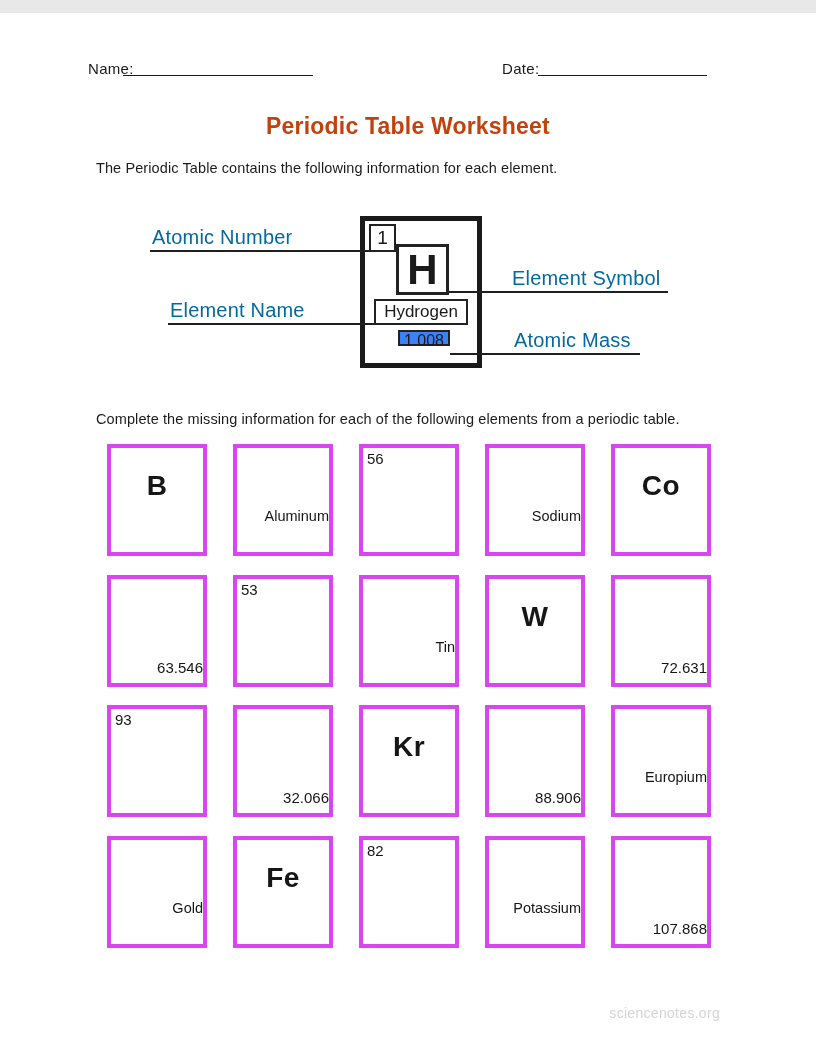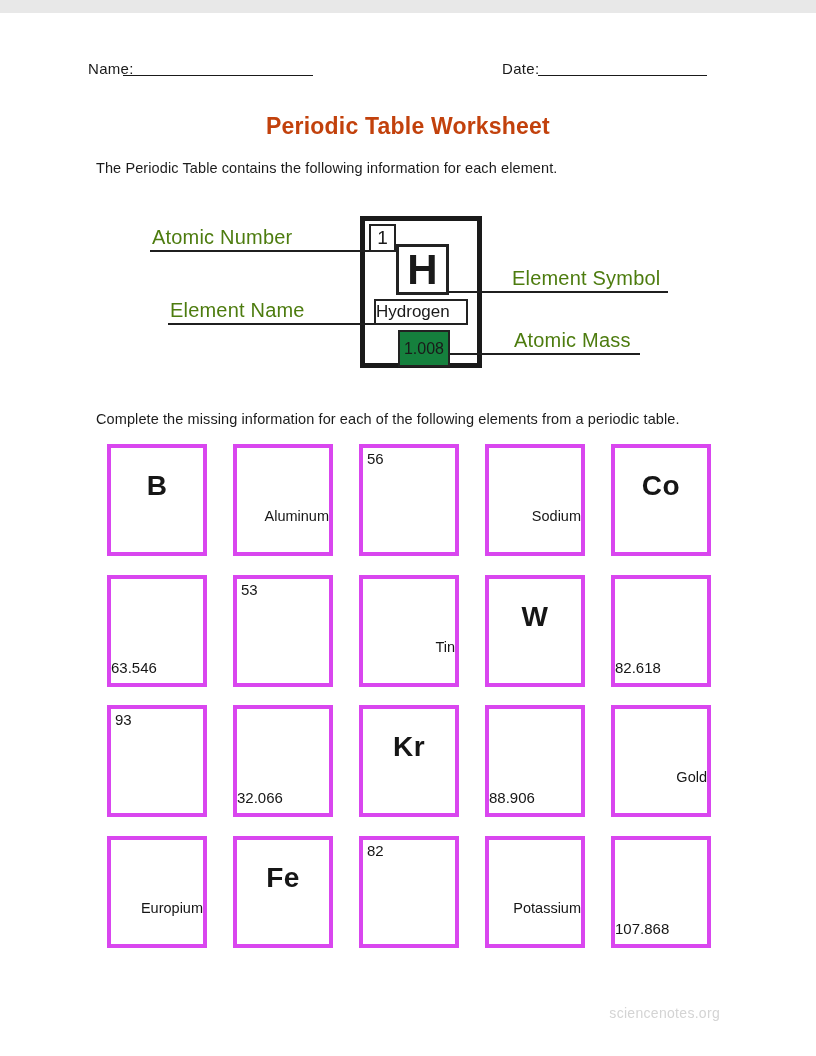--- a/index.html
+++ b/index.html
@@ -36,28 +36,28 @@
   .ex-numbox { left: 369px; top: 211px; width: 27px; height: 28px;
     border: 2px solid #222; box-sizing: border-box; background: #fff;
     display: flex; align-items: center; justify-content: center;
     font-size: 19px; z-index: 3; }
   .ex-symbox { left: 396px; top: 231px; width: 53px; height: 51px;
     border: 3px solid #222; box-sizing: border-box; background: #fff;
     display: flex; align-items: center; justify-content: center;
     font-size: 42px; font-weight: 700; z-index: 2; }
   .ex-namebox { left: 374px; top: 286px; width: 94px; height: 26px;
     border: 2px solid #222; box-sizing: border-box; background: #fff;
-    display: flex; align-items: center; 
+    display: flex; align-items: center; justify-content: center;
     font-size: 17px; z-index: 2; }
-  .ex-massbox { left: 398px; top: 317px; width: 52px; height: 37px;
-    border: 2px solid #222; box-sizing: border-box; background: #15803d;
-    display: flex; align-items: center; justify-content: center;
+  .ex-massbox { left: 398px; top: 317px; width: 52px; height: 16px;
+    border: 2px solid #222; box-sizing: border-box; background: #3b82f6;
+    display: flex; align-items: flex-start; justify-content: center;
     font-size: 16px; z-index: 2; }
   .leader { height: 2px; background: #1f1f1f; z-index: 1; }
-  .callout { font-size: 20px; letter-spacing: 0.2px; color: #4d7c0f; white-space: nowrap; }
+  .callout { font-size: 20px; letter-spacing: 0.2px; color: #0369a1; white-space: nowrap; }
 
   
   .grid {
     left: 107px; top: 431px;
     display: grid;
     grid-template-columns: repeat(5, 100px);
     grid-template-rows: repeat(4, 112px);
     column-gap: 26px;
     row-gap: 18.5px;
   }
@@ -65,21 +65,21 @@
     position: relative;
     border: 4px solid #d946ef;
     box-sizing: border-box;
     background: #fff;
   }
   .cv { position: absolute; color: #161616; }
   .cv.symbol { top: 22px; left: 0; right: 0; text-align: center;
     font-size: 28px; font-weight: 700; letter-spacing: 0.5px; }
   .cv.name { top: 60px; left: 0; right: 0; text-align: right; font-size: 14.5px; }
   .cv.number { top: 2px; left: 4px; font-size: 15px; }
-  .cv.mass { bottom: 7px; left: 0; right: 0; text-align: left; font-size: 15px; }
+  .cv.mass { bottom: 7px; left: 0; right: 0; text-align: right; font-size: 15px; }
 
   
   .footer { right: 96px; top: 992px; font-size: 14px; color: #d4d4d4; letter-spacing: 0.3px; }
 </style>
 </head>
 <body>
 
 <div class="page">
 
   <span class="abs field-label" style="left:88px; top:47px;">Name:</span>
@@ -142,39 +142,39 @@
       <div class="cell">
         <span class="cv number">53</span>
       </div>
       <div class="cell">
         <span class="cv name">Tin</span>
       </div>
       <div class="cell">
         <span class="cv symbol">W</span>
       </div>
       <div class="cell">
-        <span class="cv mass">82.618</span>
+        <span class="cv mass">72.631</span>
       </div>
       <div class="cell">
         <span class="cv number">93</span>
       </div>
       <div class="cell">
         <span class="cv mass">32.066</span>
       </div>
       <div class="cell">
         <span class="cv symbol">Kr</span>
       </div>
       <div class="cell">
         <span class="cv mass">88.906</span>
       </div>
       <div class="cell">
-        <span class="cv name">Gold</span>
+        <span class="cv name">Europium</span>
       </div>
       <div class="cell">
-        <span class="cv name">Europium</span>
+        <span class="cv name">Gold</span>
       </div>
       <div class="cell">
         <span class="cv symbol">Fe</span>
       </div>
       <div class="cell">
         <span class="cv number">82</span>
       </div>
       <div class="cell">
         <span class="cv name">Potassium</span>
       </div>

